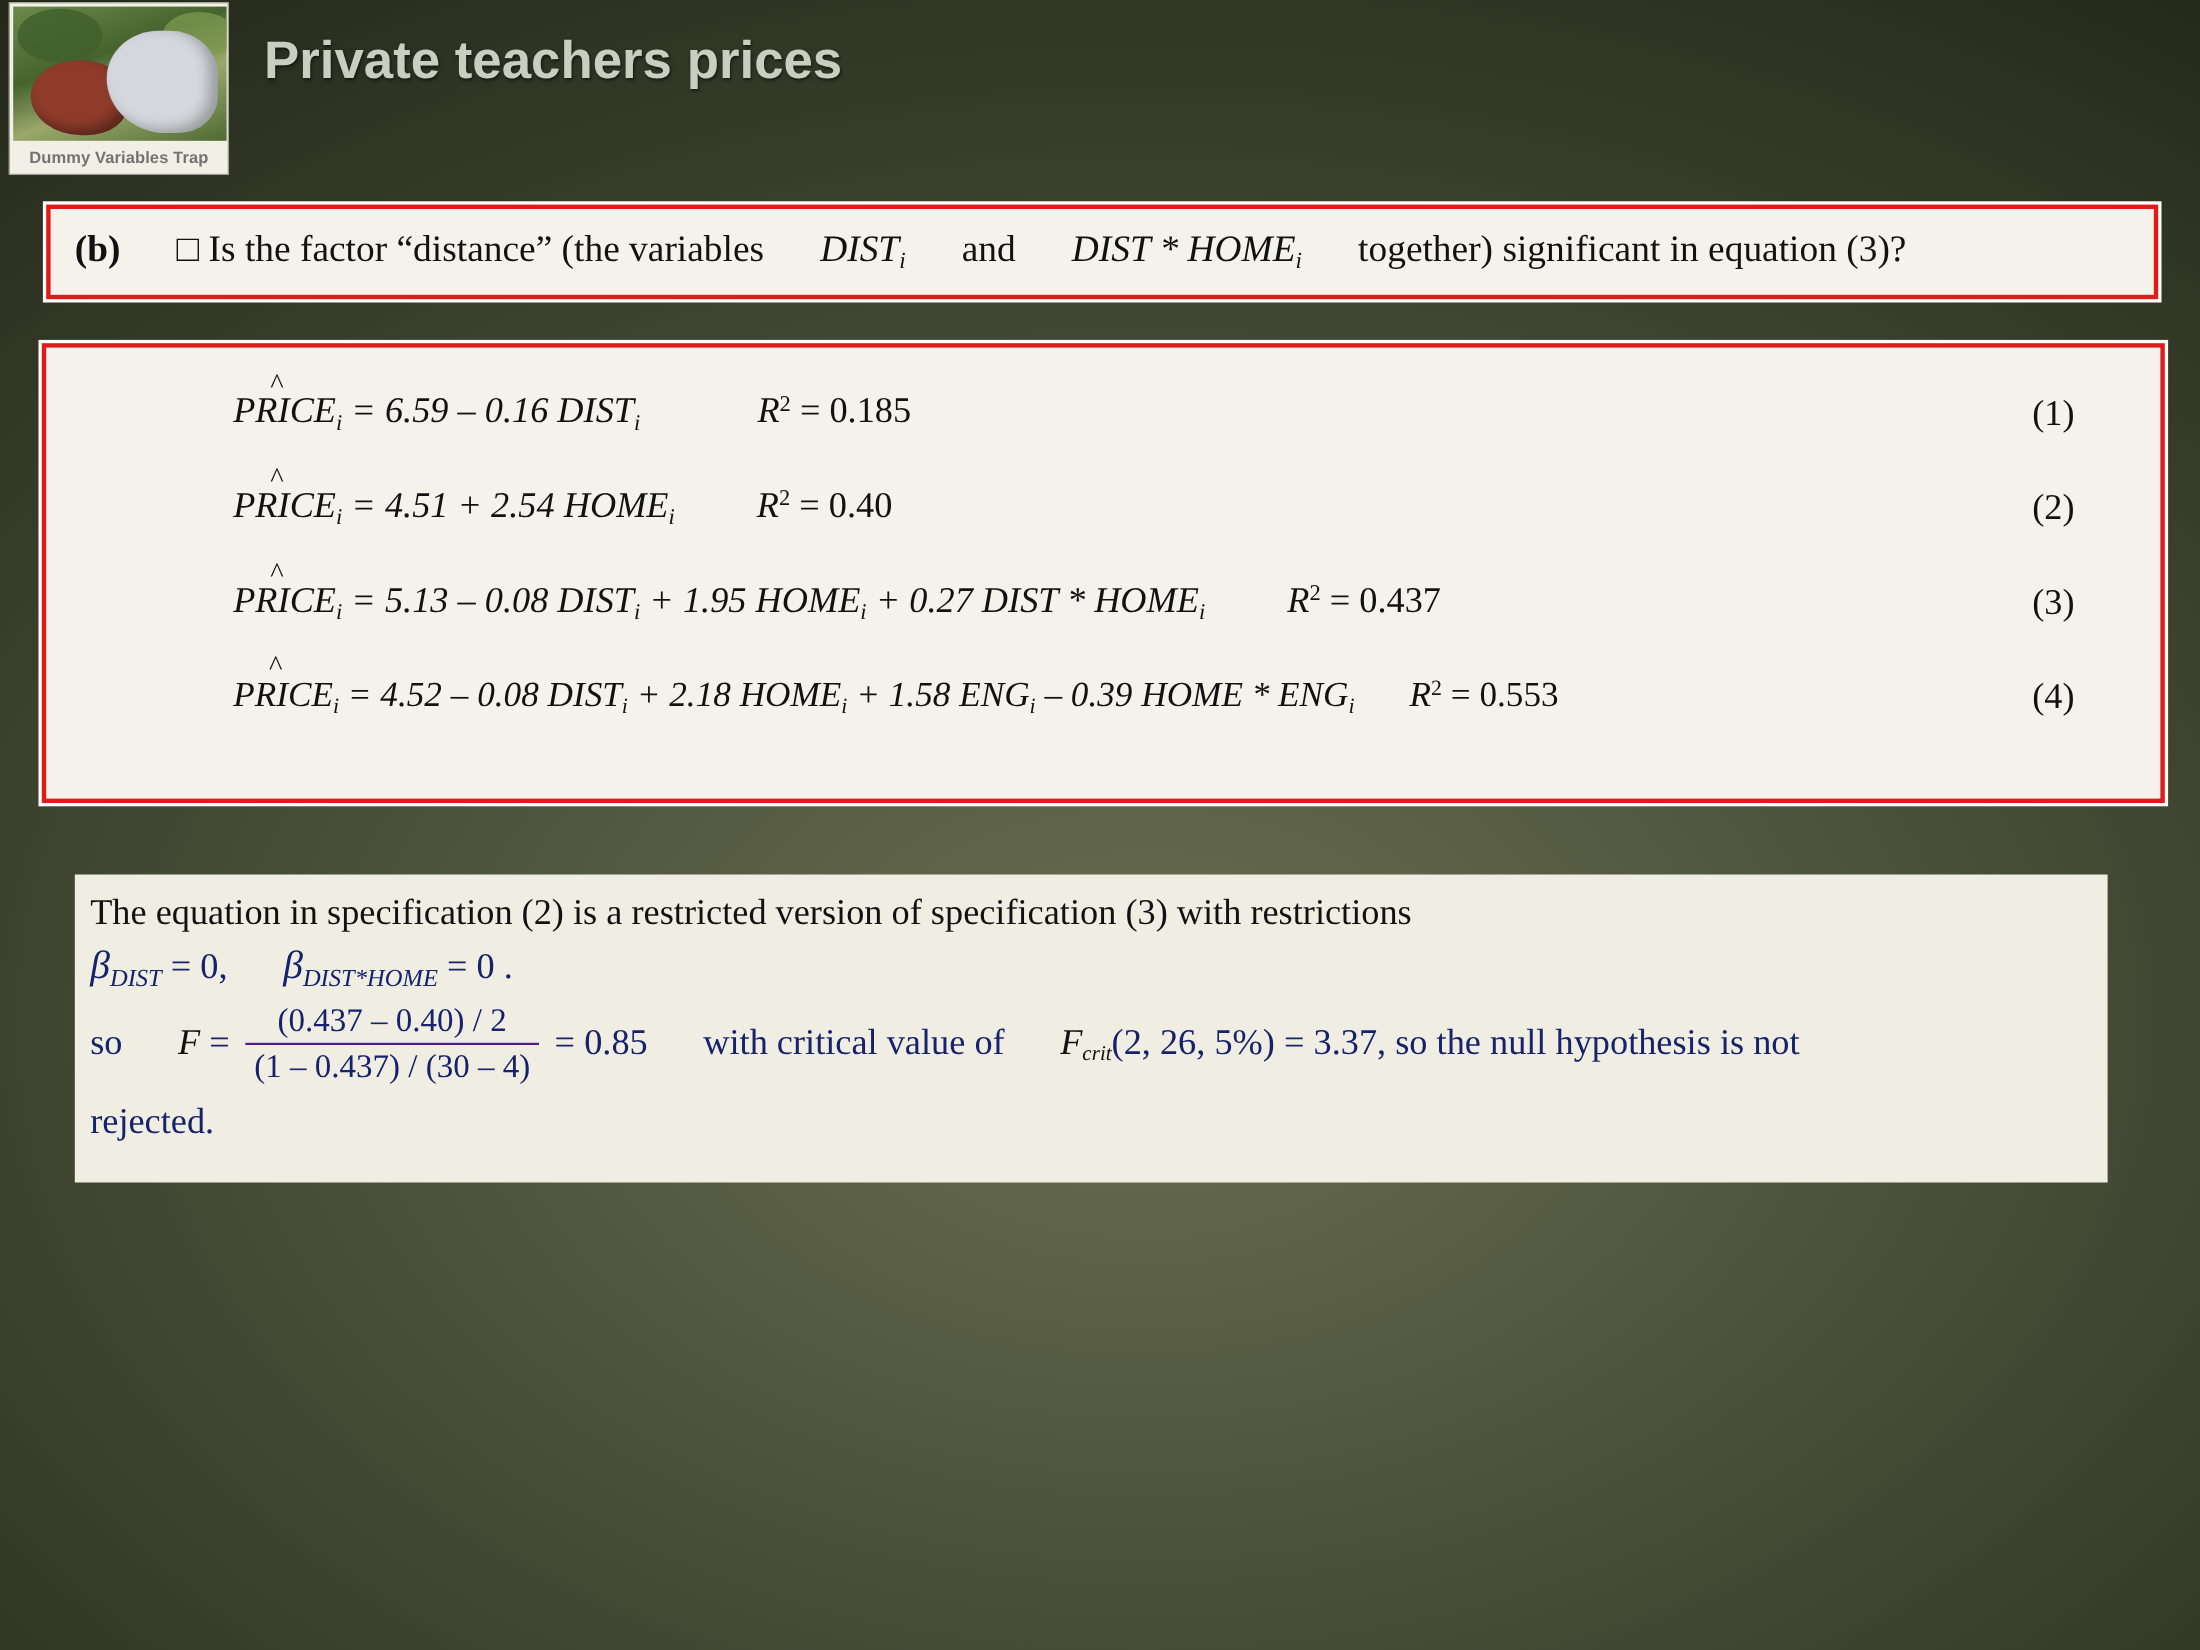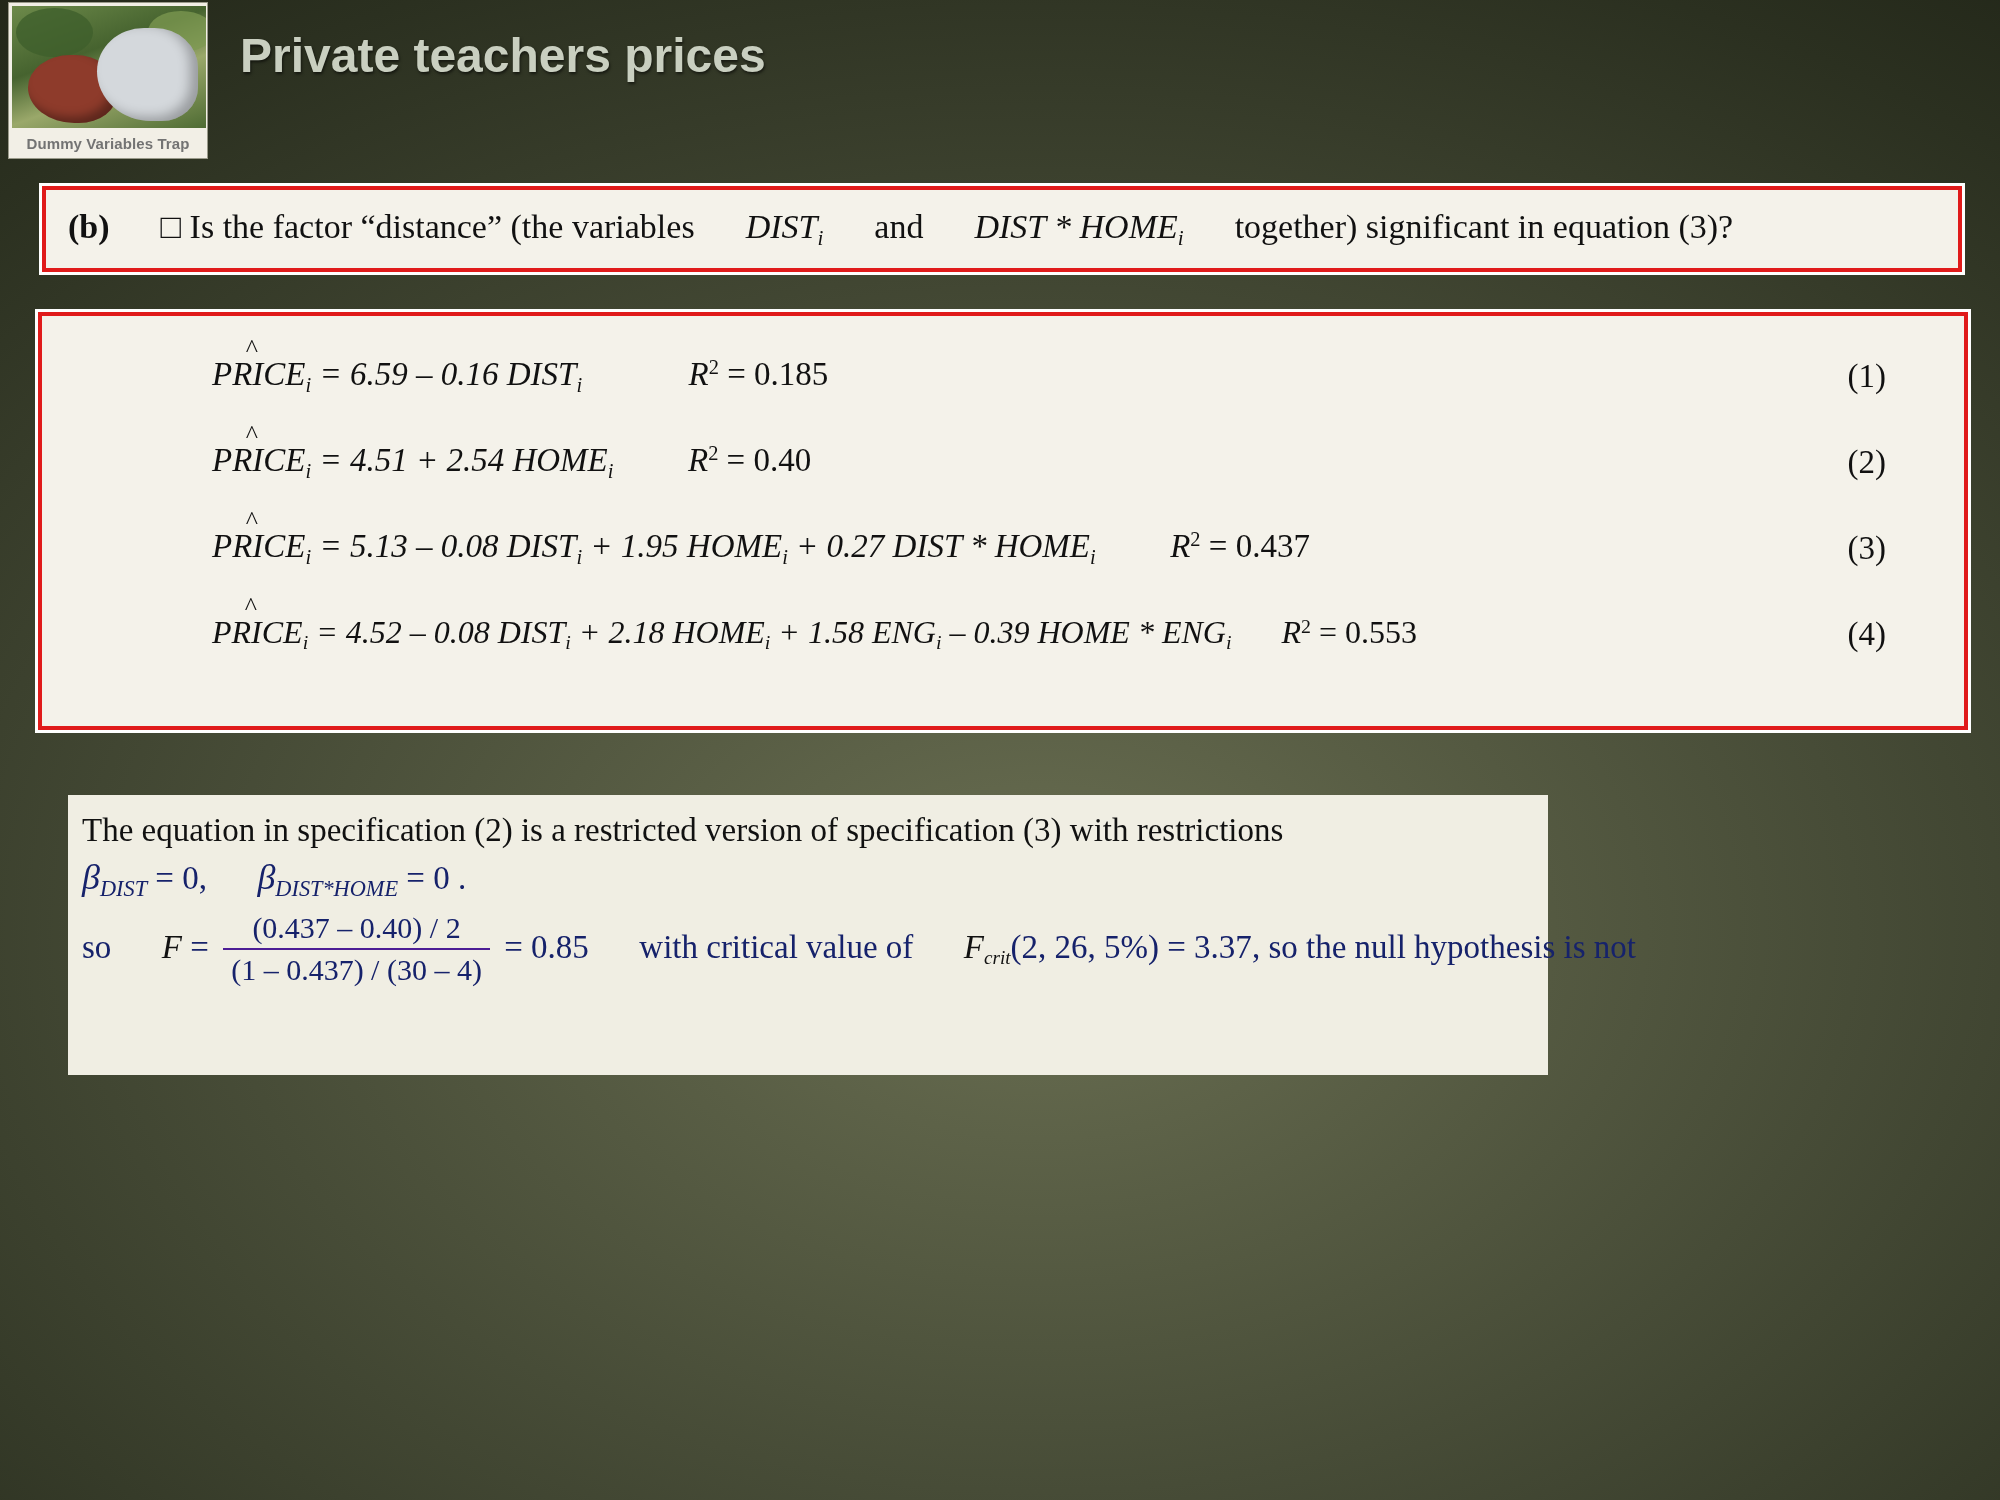--- a/index.html
+++ b/index.html
@@ -120,21 +120,21 @@
   #equations-panel {
     left: 38px;
     top: 312px;
     width: 1930px;
     height: 418px;
   }
 
   #conclusion-panel {
     left: 68px;
     top: 795px;
-    width: 1480px;
+    width: 1848px;
     height: 280px;
     padding: 16px 14px 10px 14px;
     background: #f0eee3;
   }
 
   
   .math {
     font-family: "Liberation Serif", serif;
     font-style: italic;
     color: #111;
@@ -352,16 +352,17 @@
         <span class="num rm">(0.437 – 0.40) / 2</span>
         <span class="den rm">(1 – 0.437) / (30 – 4)</span>
       </span>
       <span class="rm">= 0.85</span>
       <span class="gap-s"></span>
       <span>with  critical  value  of</span>
       <span class="gap-s"></span>
       <span class="math"><span>F</span><span class="crit">crit</span></span><span class="rm">(2, 26, 5%) = 3.37</span><span>,  so  the  null  hypothesis  is  not</span>
     </div>
 
+    <div class="c-line row-4">rejected.</div>
 
   </div>
 
 </div>
 
 </body></html>

